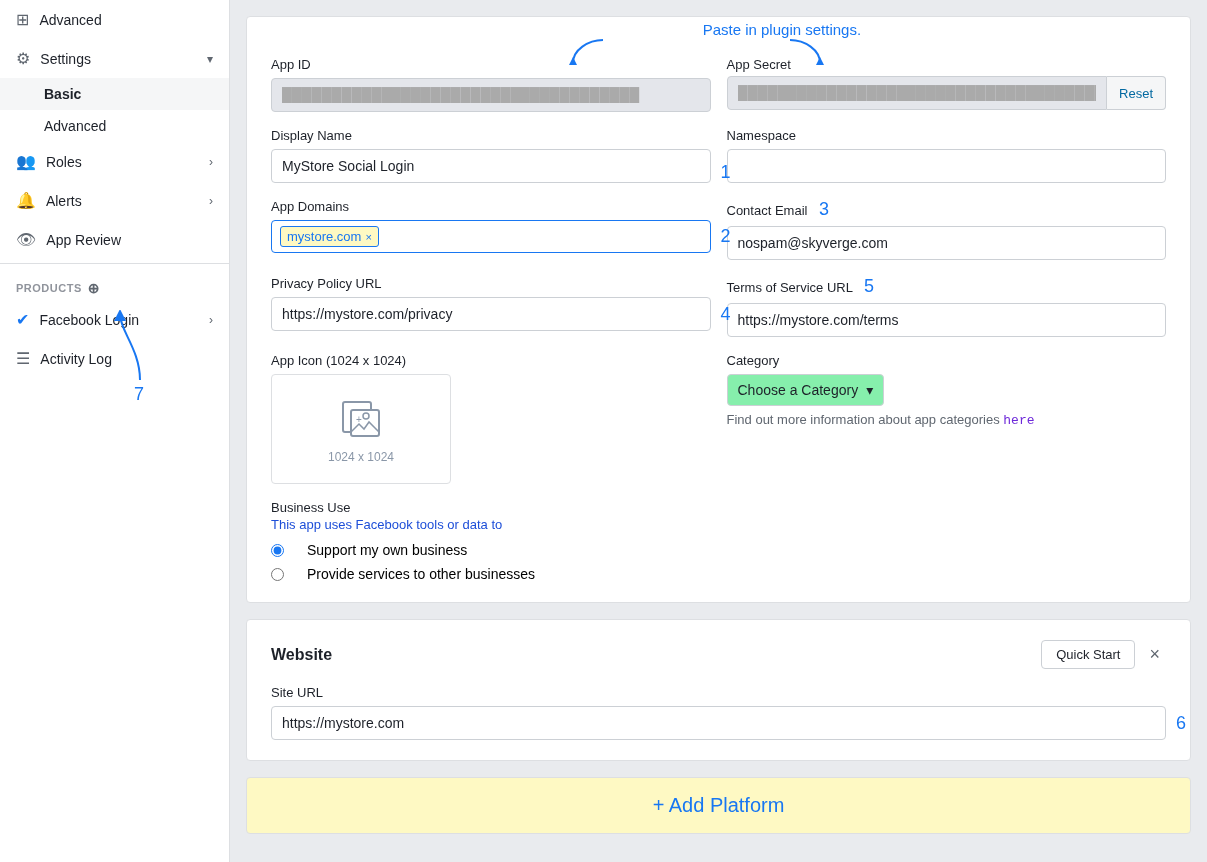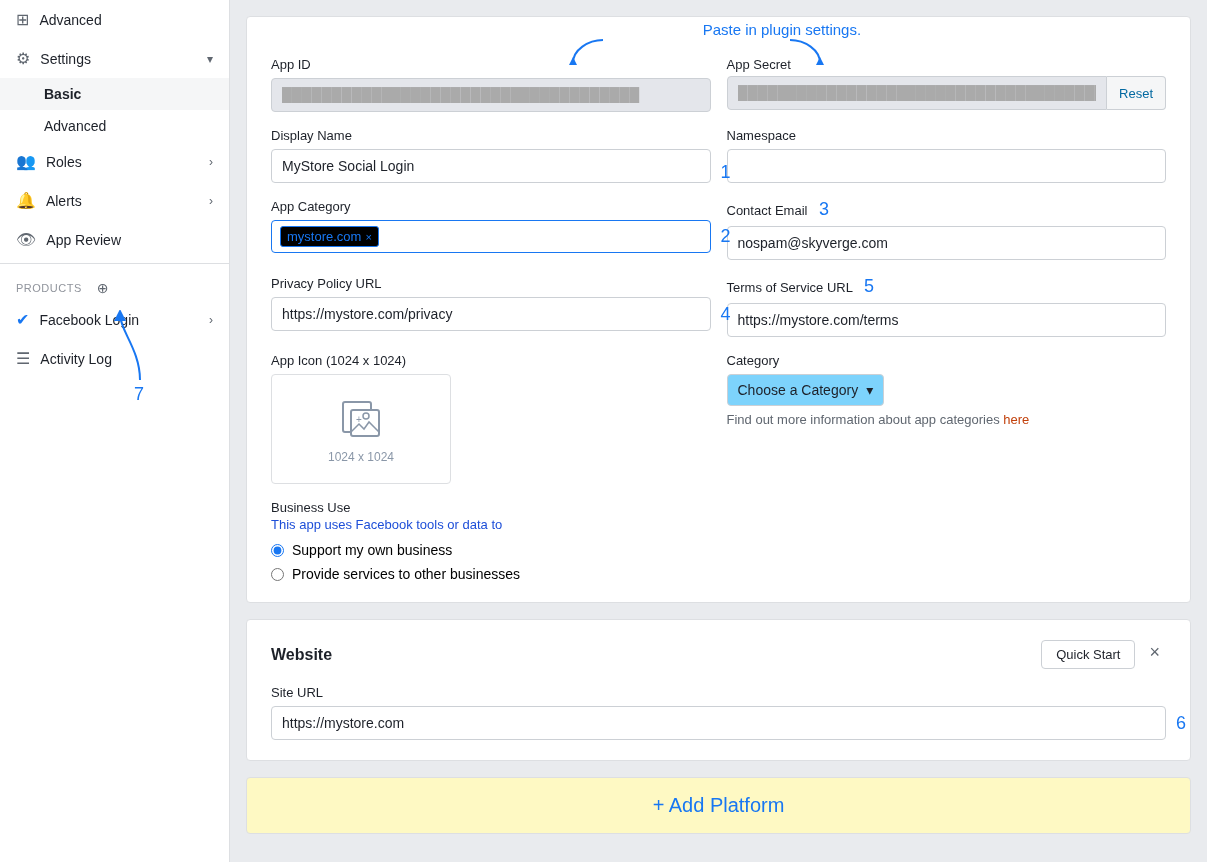--- a/index.html
+++ b/index.html
@@ -31,27 +31,27 @@
       align-items: center;
       padding: 8px 16px 8px 44px;
       cursor: pointer;
       color: #1d2129;
       font-size: 14px;
     }
     .sidebar-sub-item.active { background: #f5f6f7; font-weight: 600; }
     .sidebar-section-label {
       padding: 12px 16px 4px 16px;
       font-size: 11px;
-      font-weight: 400;
+      font-weight: 700;
       color: #90949c;
       text-transform: uppercase;
       letter-spacing: 0.5px;
       display: flex;
       align-items: center;
-      gap: 15px;
+      gap: 6px;
     }
     .sidebar-section-label .add-icon {
       font-size: 14px;
       color: #606770;
       cursor: pointer;
     }
     .divider {
       height: 1px;
       background: #dddfe2;
       margin: 4px 0;
@@ -137,21 +137,21 @@
     .tag-input {
       border: 1px solid #1877f2;
       border-radius: 4px;
       padding: 5px 8px;
       display: flex;
       align-items: center;
       gap: 6px;
       flex-wrap: wrap;
     }
     .tag {
-      background: #000000;
+      background: #fef9c3;
       border: 1px solid #1877f2;
       border-radius: 3px;
       padding: 2px 6px;
       font-size: 13px;
       color: #1877f2;
       display: flex;
       align-items: center;
       gap: 4px;
     }
     .tag .tag-close {
@@ -186,46 +186,46 @@
     
     .category-dropdown {
       border: 1px solid #ccd0d5;
       border-radius: 4px;
       padding: 7px 10px;
       display: inline-flex;
       align-items: center;
       gap: 8px;
       cursor: pointer;
       font-size: 14px;
-      background: #7dd3fc;
+      background: #86efac;
       color: #1d2129;
     }
     .category-info {
       font-size: 13px;
       color: #606770;
       margin-top: 6px;
     }
-    .category-info a { color: #c2410c; text-decoration: none; }
+    .category-info a { color: #6d28d9; text-decoration: none; font-family: Liberation Mono, monospace; }
 
     
     .business-use-section { margin-top: 16px; }
     .business-use-desc { font-size: 13px; color: #1d4ed8; margin-top: 2px; margin-bottom: 10px; }
     .radio-group { display: flex; flex-direction: column; gap: 8px; }
-    .radio-item { display: flex; align-items: center; gap: 8px; font-size: 14px; cursor: pointer; }
+    .radio-item { display: flex; align-items: center; gap: 23px; font-size: 14px; cursor: pointer; }
     .radio-item input[type="radio"] { accent-color: #1877f2; }
 
     
     .website-header {
       display: flex;
       align-items: center;
       justify-content: space-between;
       margin-bottom: 16px;
     }
     .website-title { font-size: 16px; font-weight: 600; color: #1d2129; }
-    .website-actions { display: flex; align-items: flex-start; gap: 8px; }
+    .website-actions { display: flex; align-items: center; gap: 8px; }
     .quick-start-btn {
       padding: 6px 14px;
       border: 1px solid #ccd0d5;
       border-radius: 4px;
       background: #fff;
       cursor: pointer;
       font-size: 13px;
       color: #1d2129;
     }
     .close-btn {
@@ -380,21 +380,21 @@
         </div>
       </div>
       <div class="form-group">
         <label class="form-label">Namespace</label>
         <input class="form-input" type="text" value="" style="">
       </div>
     </div>
 
     <div class="form-row">
       <div class="form-group">
-        <label class="form-label">App Category</label>
+        <label class="form-label">App Domains</label>
         <div style="position:relative; display:flex; align-items:center;">
           <div class="tag-input" style="flex:1;">
             <div class="tag">
               <span>mystore.com</span>
               <span class="tag-close">×</span>
             </div>
           </div>
           <span class="annotation" style="position:absolute; right:-20px;">2</span>
         </div>
       </div>

